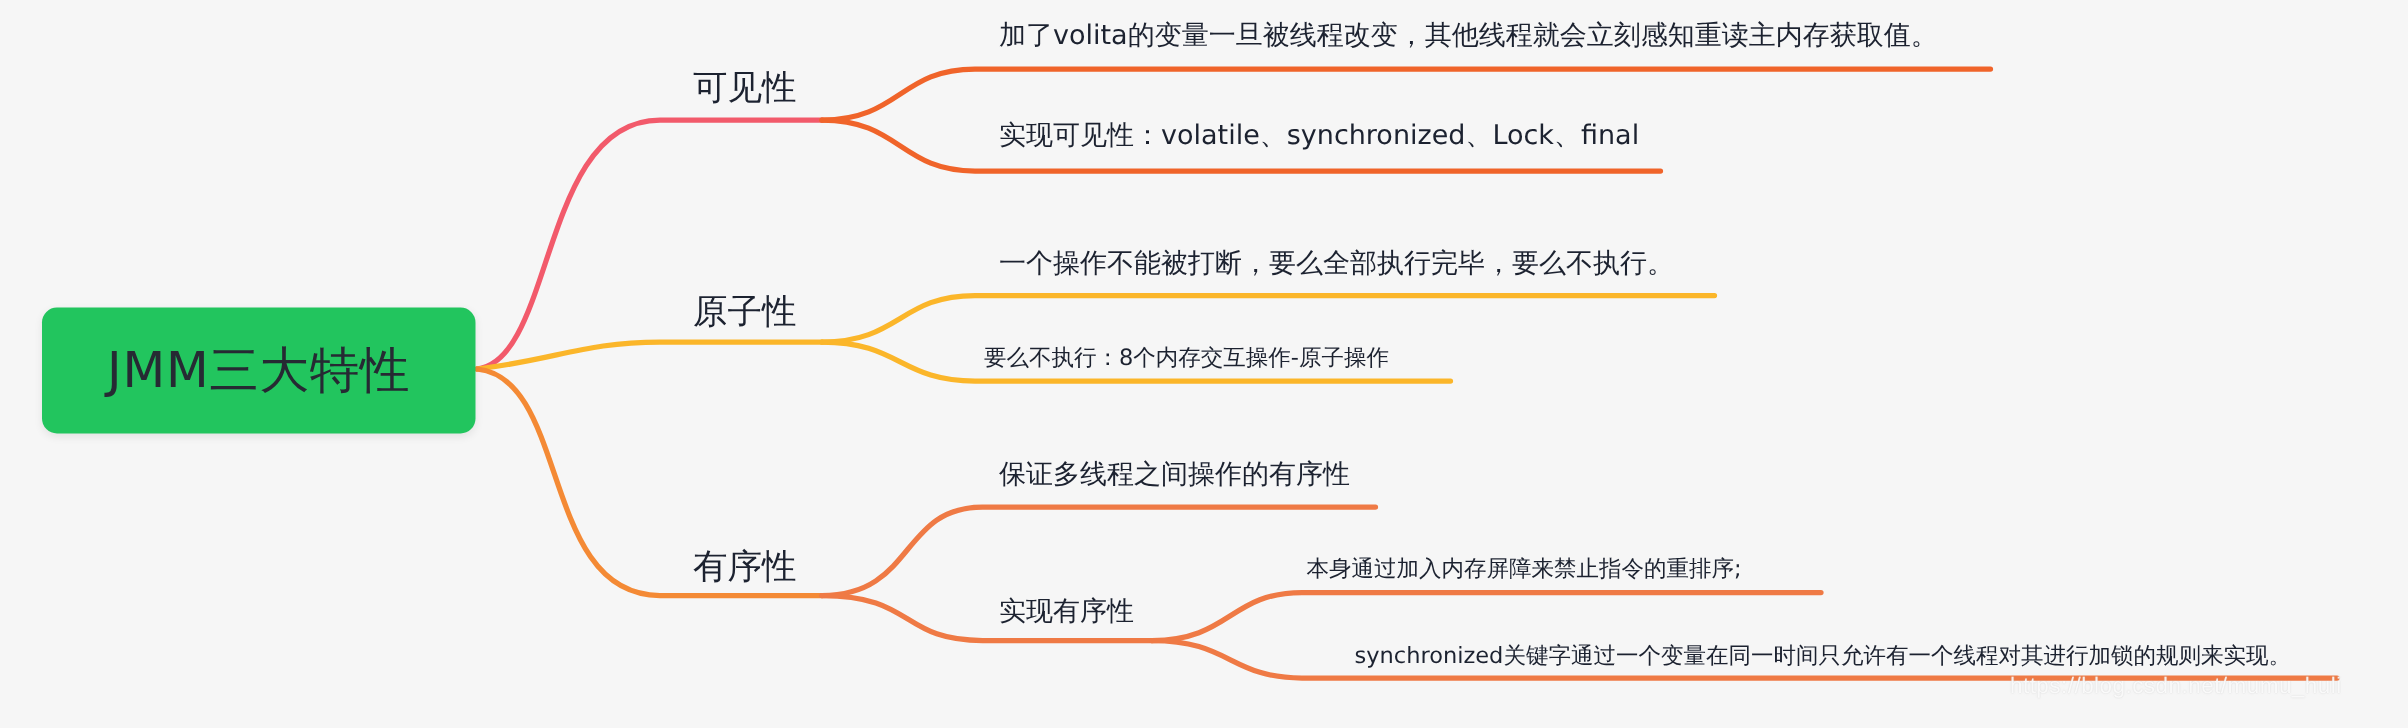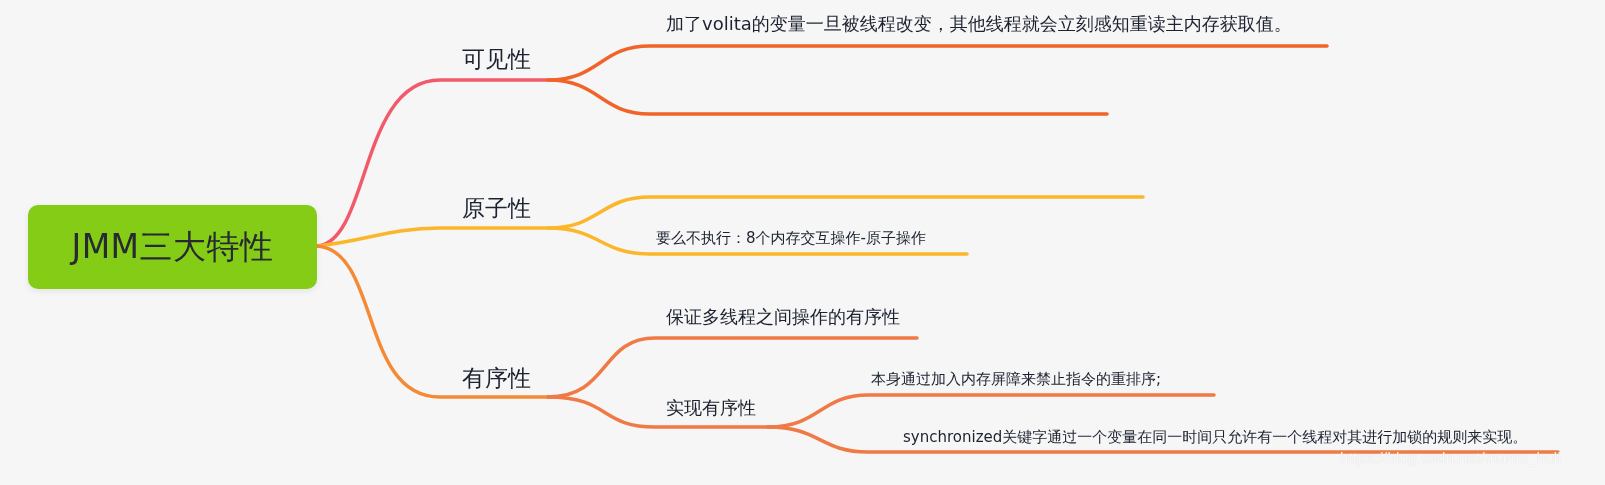--- a/index.html
+++ b/index.html
@@ -6,21 +6,21 @@
   body {
     width: 1605px; height: 485px; position: relative; overflow: hidden;
     background: #f6f6f6;
     font-family: "DejaVu Sans", "Liberation Sans", sans-serif;
     color: #1e2430;
   }
   #canvas { position: absolute; left: 0; top: 0; width: 1605px; height: 485px; }
   #edges { position: absolute; left: 0; top: 0; pointer-events: none; }
   .root {
     position: absolute; left: 28px; top: 205px; width: 289px; height: 84px;
-    background: #84cc16; border-radius: 10px;
+    background: #22c55e; border-radius: 10px;
     box-shadow: 0 2px 6px rgba(0,0,0,0.08);
     display: flex; align-items: center; justify-content: center;
     font-size: 33px; color: #262a33; letter-spacing: 0.5px;
   }
   .node { position: absolute; white-space: nowrap; line-height: 1; }
   .l1 { font-size: 23px; color: #1c2230; }
   .l2 { font-size: 18px; color: #1c2230; margin-left: 10px; }
   .l2s { font-size: 15px; color: #1c2230; }
   .l3 { font-size: 15px; color: #1c2230; }
   .watermark {
@@ -63,21 +63,27 @@
   <div class="node l1" style="left:462px; top:197px;">
     <span>原子性</span>
   </div>
   <div class="node l1" style="left:462px; top:367px;">
     <span>有序性</span>
   </div>
 
   <div class="node l2" style="left:656px; top:15px;">
     <span>加了volita的变量一旦被线程改变，其他线程就会立刻感知重读主内存获取值。</span>
   </div>
+  <div class="node l2" style="left:656px; top:82px;">
+    <span>实现可见性：volatile、synchronized、Lock、final</span>
+  </div>
 
+  <div class="node l2" style="left:656px; top:167px;">
+    <span>一个操作不能被打断，要么全部执行完毕，要么不执行。</span>
+  </div>
   <div class="node l2s" style="left:656px; top:231px;">
     <span>要么不执行：8个内存交互操作-原子操作</span>
   </div>
 
   <div class="node l2" style="left:656px; top:308px;">
     <span>保证多线程之间操作的有序性</span>
   </div>
   <div class="node l2" style="left:656px; top:399px;">
     <span>实现有序性</span>
   </div>

